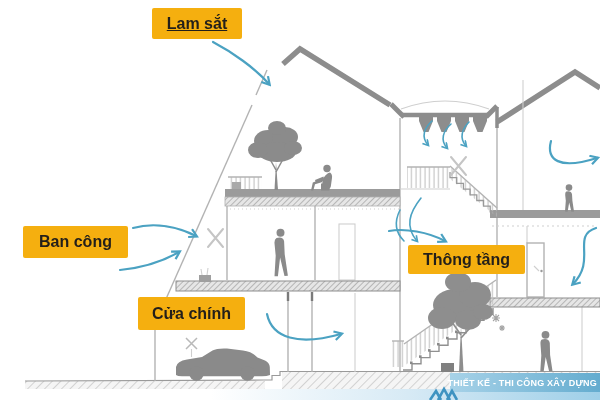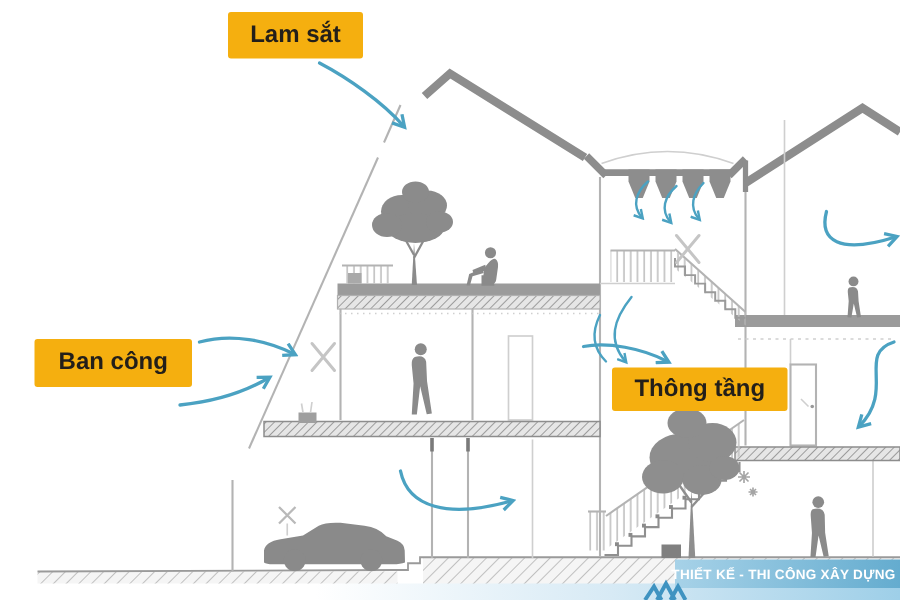--- a/index.html
+++ b/index.html
@@ -13,21 +13,21 @@
   .stage{
     position:relative;width:600px;height:400px;overflow:hidden;background:#fff;
     font-family:"Liberation Sans", sans-serif;
   }
   .stage svg{position:absolute;left:0;top:0;}
   .tag{
     position:absolute;display:flex;align-items:center;justify-content:center;
     background:var(--label-bg);color:var(--label-text);
     font-weight:bold;font-size:16px;border-radius:2px;white-space:nowrap;
   }
-  #tag-lam-sat{left:152px;top:8px;width:90px;height:31px;}
+  #tag-lam-sat{left:152px;top:8px;width:90px;height:31px;text-decoration:underline;}
   #tag-gieng-troi{left:403px;top:45px;width:103px;height:34px;}
   #tag-ban-cong{left:23px;top:226px;width:105px;height:32px;}
   #tag-thong-tang{left:408px;top:245px;width:117px;height:29px;}
   #tag-cua-chinh{left:138px;top:297px;width:107px;height:33px;}
   .banner-text{
     position:absolute;left:450px;top:373px;width:147px;height:19px;
     display:flex;align-items:center;justify-content:flex-end;padding-right:16px;
     color:#fff;font-weight:bold;font-size:9px;letter-spacing:.2px;white-space:nowrap;
   }
   .thin{stroke:#b3b3b3;stroke-width:1.4;fill:none;}
@@ -263,16 +263,17 @@
 
   <rect x="450" y="373" width="150" height="19" fill="url(#bannerGrad)"></rect>
   <g>
     <path d="M430,400 L436,391 L441,400 M438,400 L444,389 L450,400 M447,400 L452,391 L457,400" stroke="#3F93C1" stroke-width="2.6" fill="none"></path>
   </g>
 </svg>
 
 <div class="tag" id="tag-lam-sat">Lam sắt</div>
 <div class="tag" id="tag-thong-tang">Thông tầng</div>
 <div class="tag" id="tag-ban-cong">Ban công</div>
+<div class="tag" id="tag-cua-chinh">Cửa chính</div>
 
 <div class="banner-text">THIẾT KẾ - THI CÔNG XÂY DỰNG</div>
 
 </div>
 
 </body></html>

